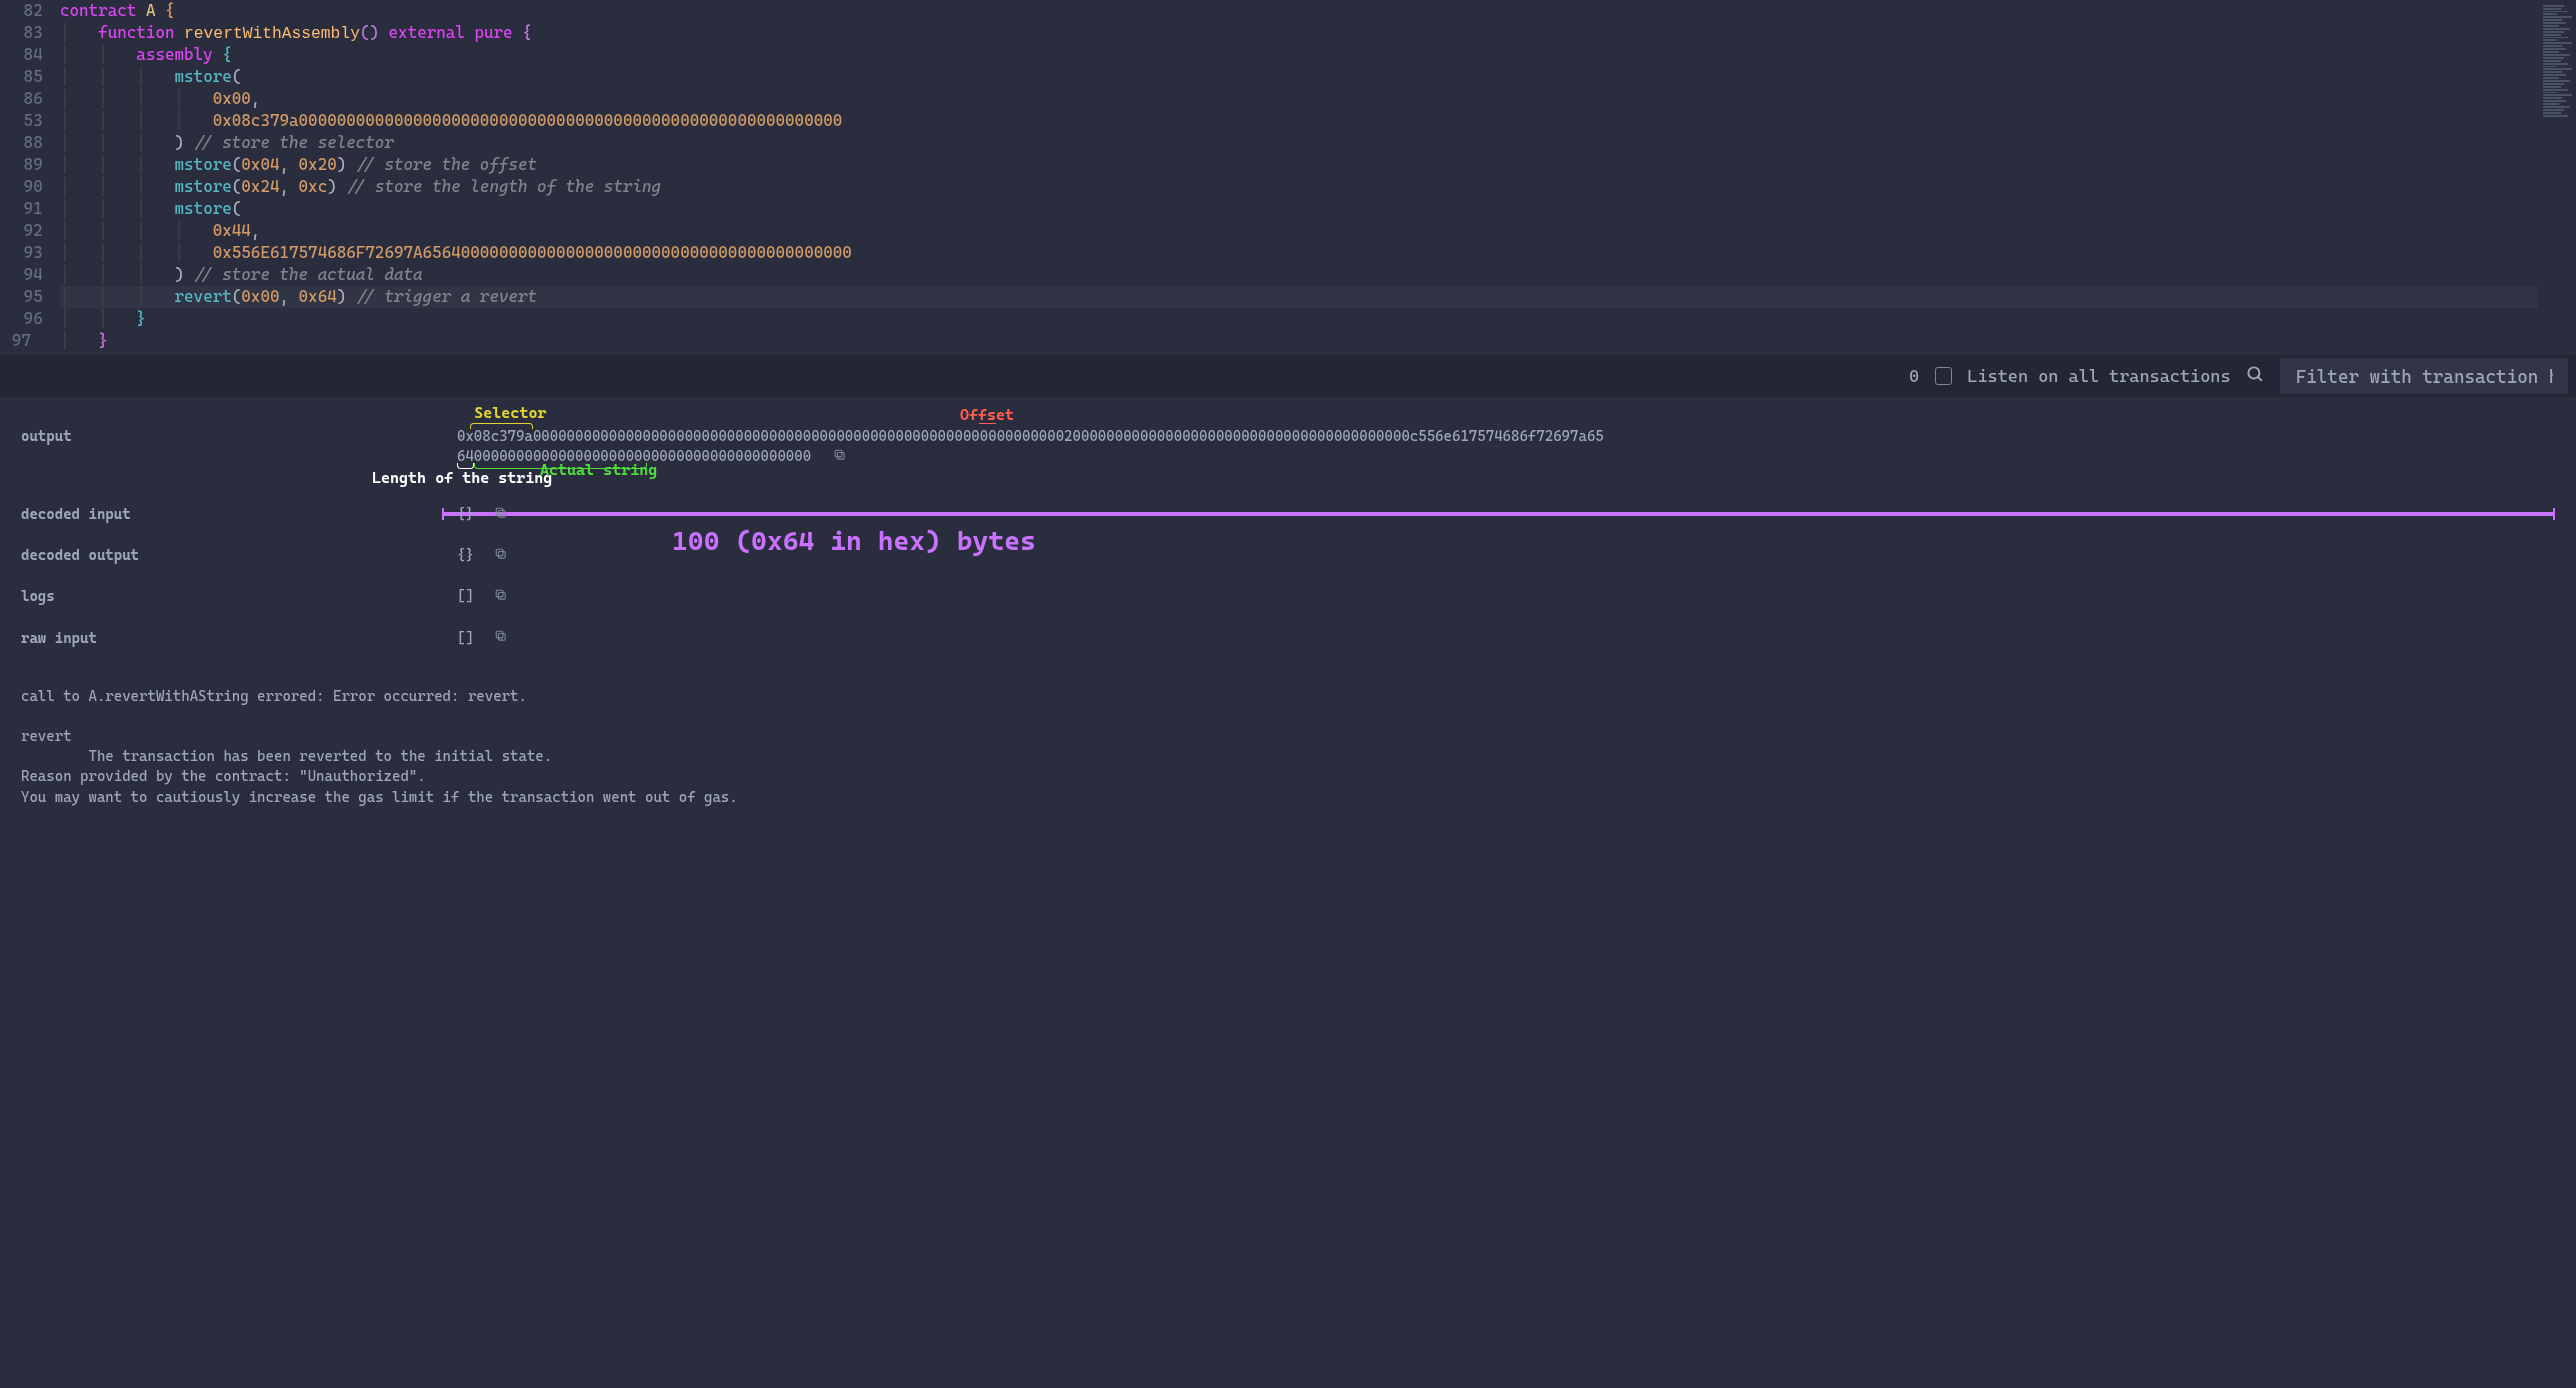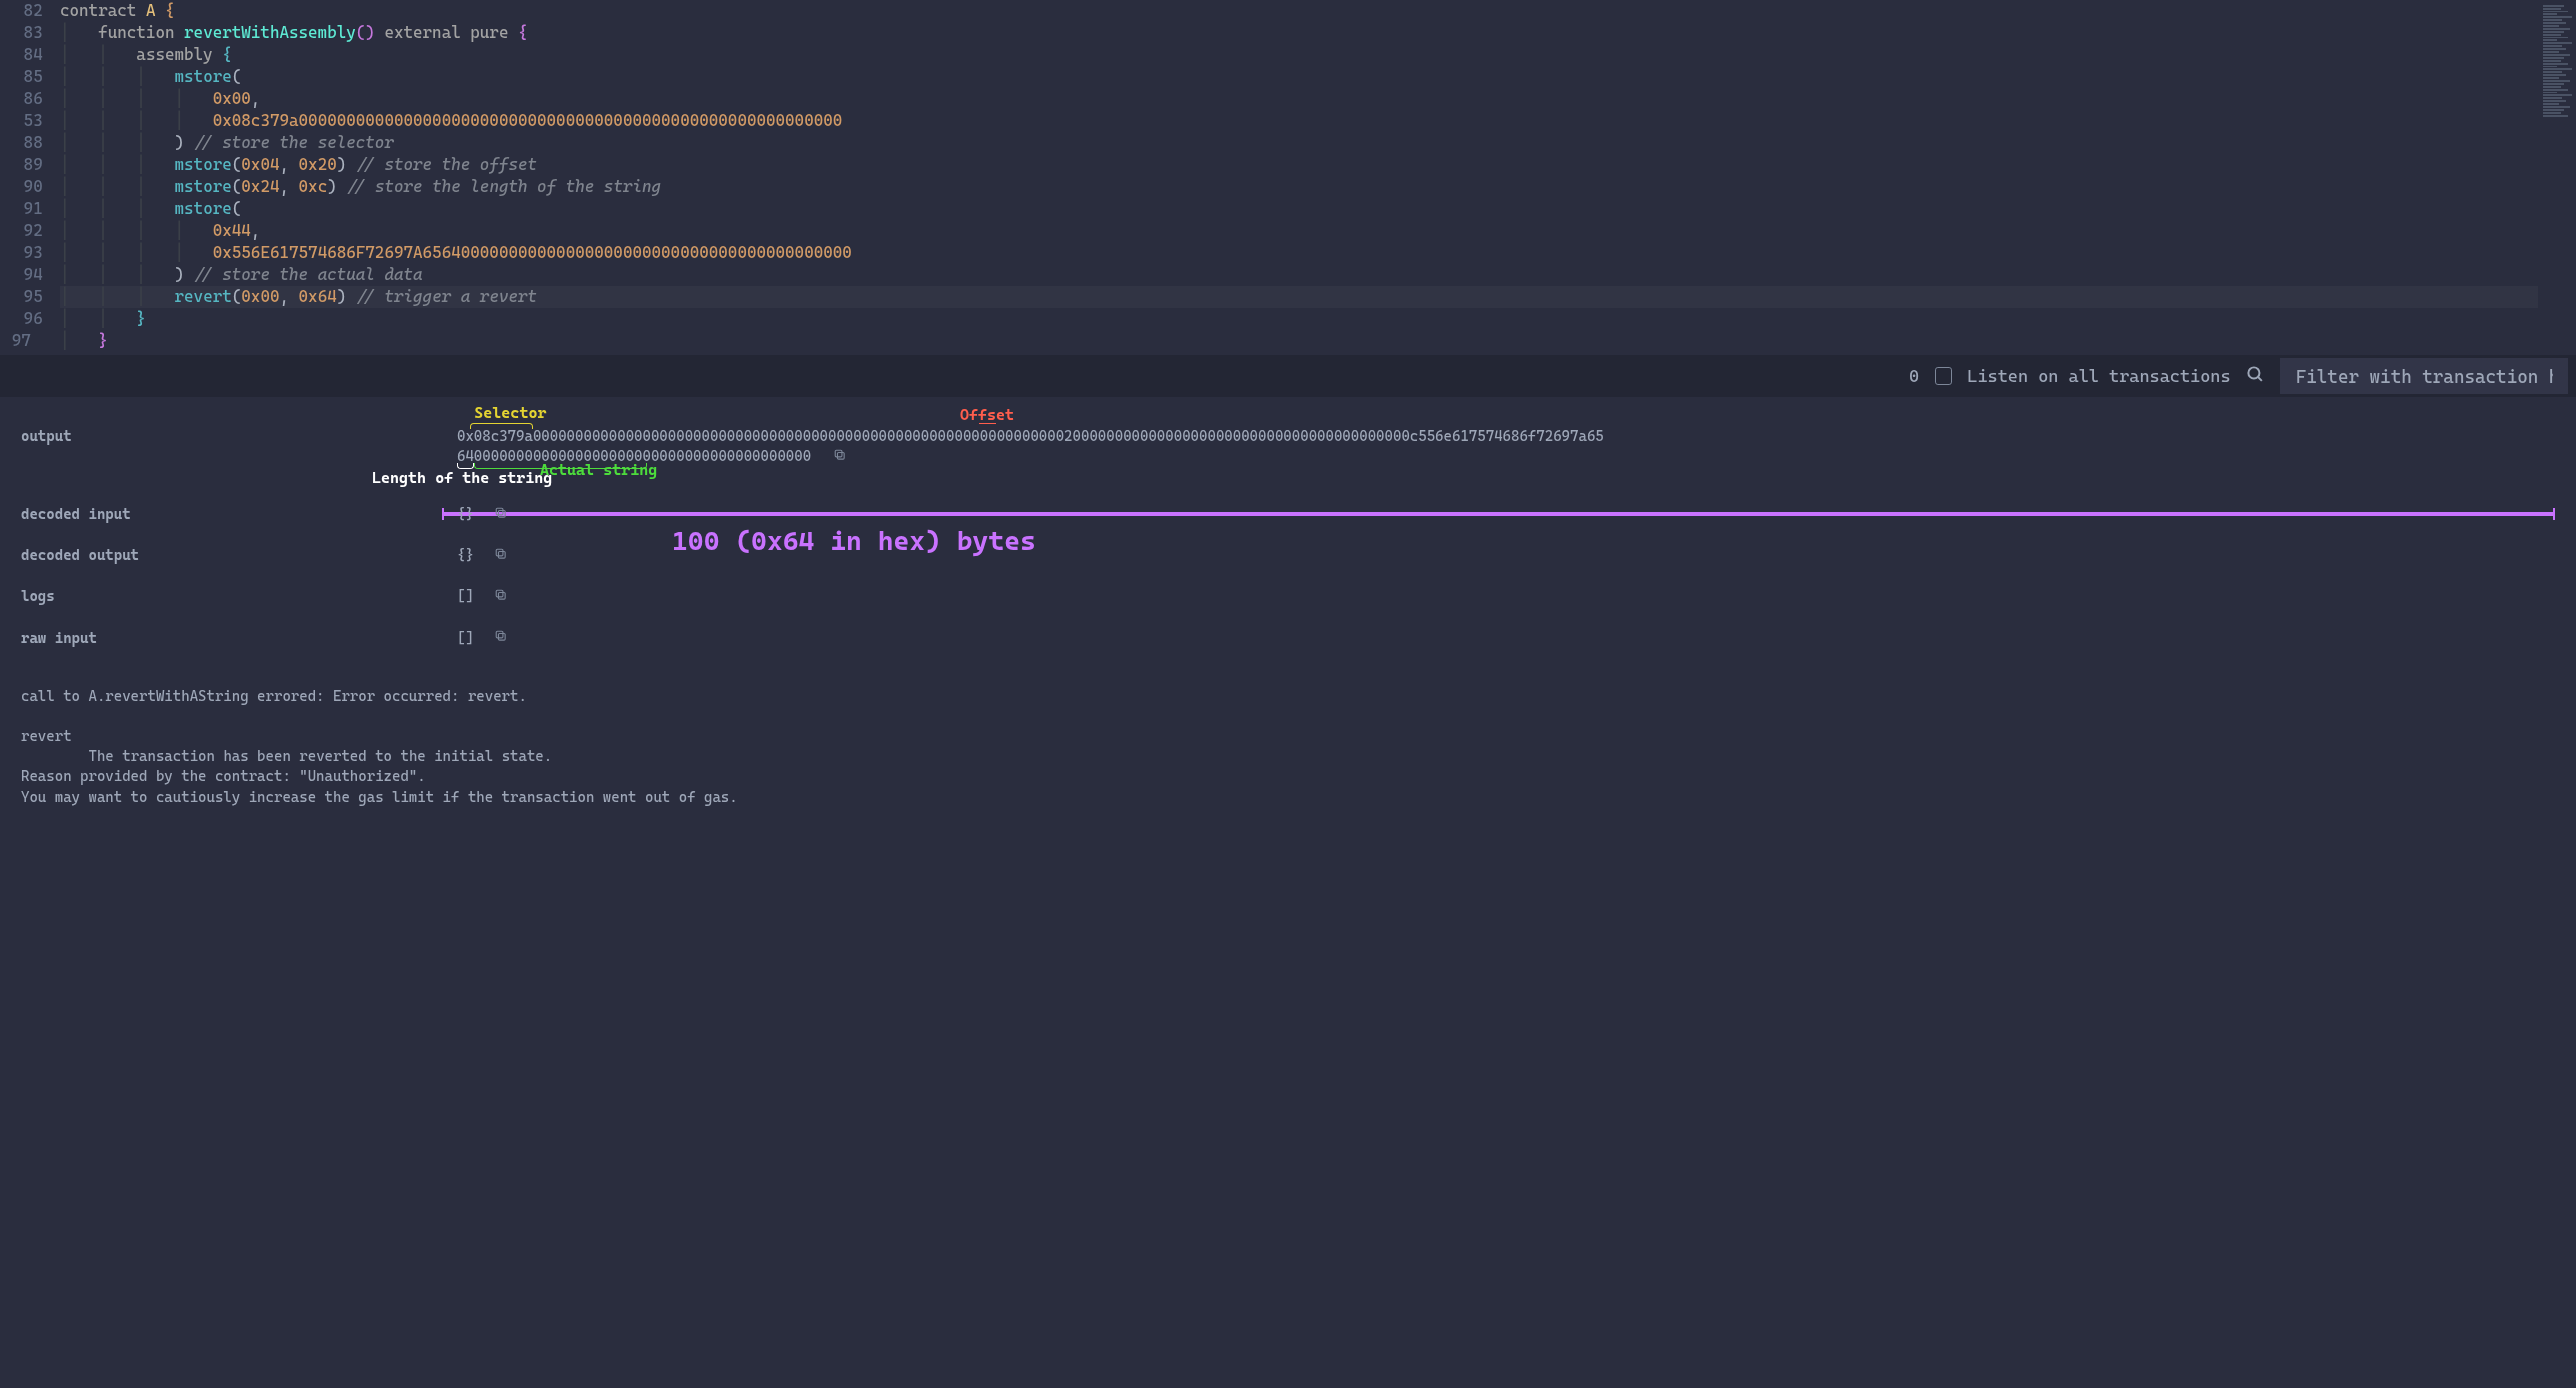--- a/index.html
+++ b/index.html
@@ -30,22 +30,22 @@
 .code-line { height: 22px; }
 .code-line.highlight { background: rgba(255,255,255,0.035); }
 .minimap {
   width: 38px;
   background: #2a2d3e;
   position: relative;
 }
 .minimap-lines { position: absolute; right: 3.8px; top: 4.8px; }
 .minimap-lines div { height: 1.9px; margin-bottom: 1px; background: #4a5264; }
 
-.kw-purple { color: #a3a3a3; }
-.kw-blue { color: #5eead4; }
+.kw-purple { color: #d946ef; }
+.kw-blue { color: #fdba74; font-family: Liberation Mono, monospace; }
 .type-yellow { color: #e5c07b; }
 .brace-yellow { color: #d19a66; }
 .brace-pink { color: #c678dd; }
 .brace-blue { color: #56b6c2; }
 .fn-call { color: #56b6c2; }
 .num { color: #d19a66; }
 .comment { color: #7f848e; font-style: italic; }
 .punct { color: #abb2bf; }
 .guide { color: #3b4048; }
 

